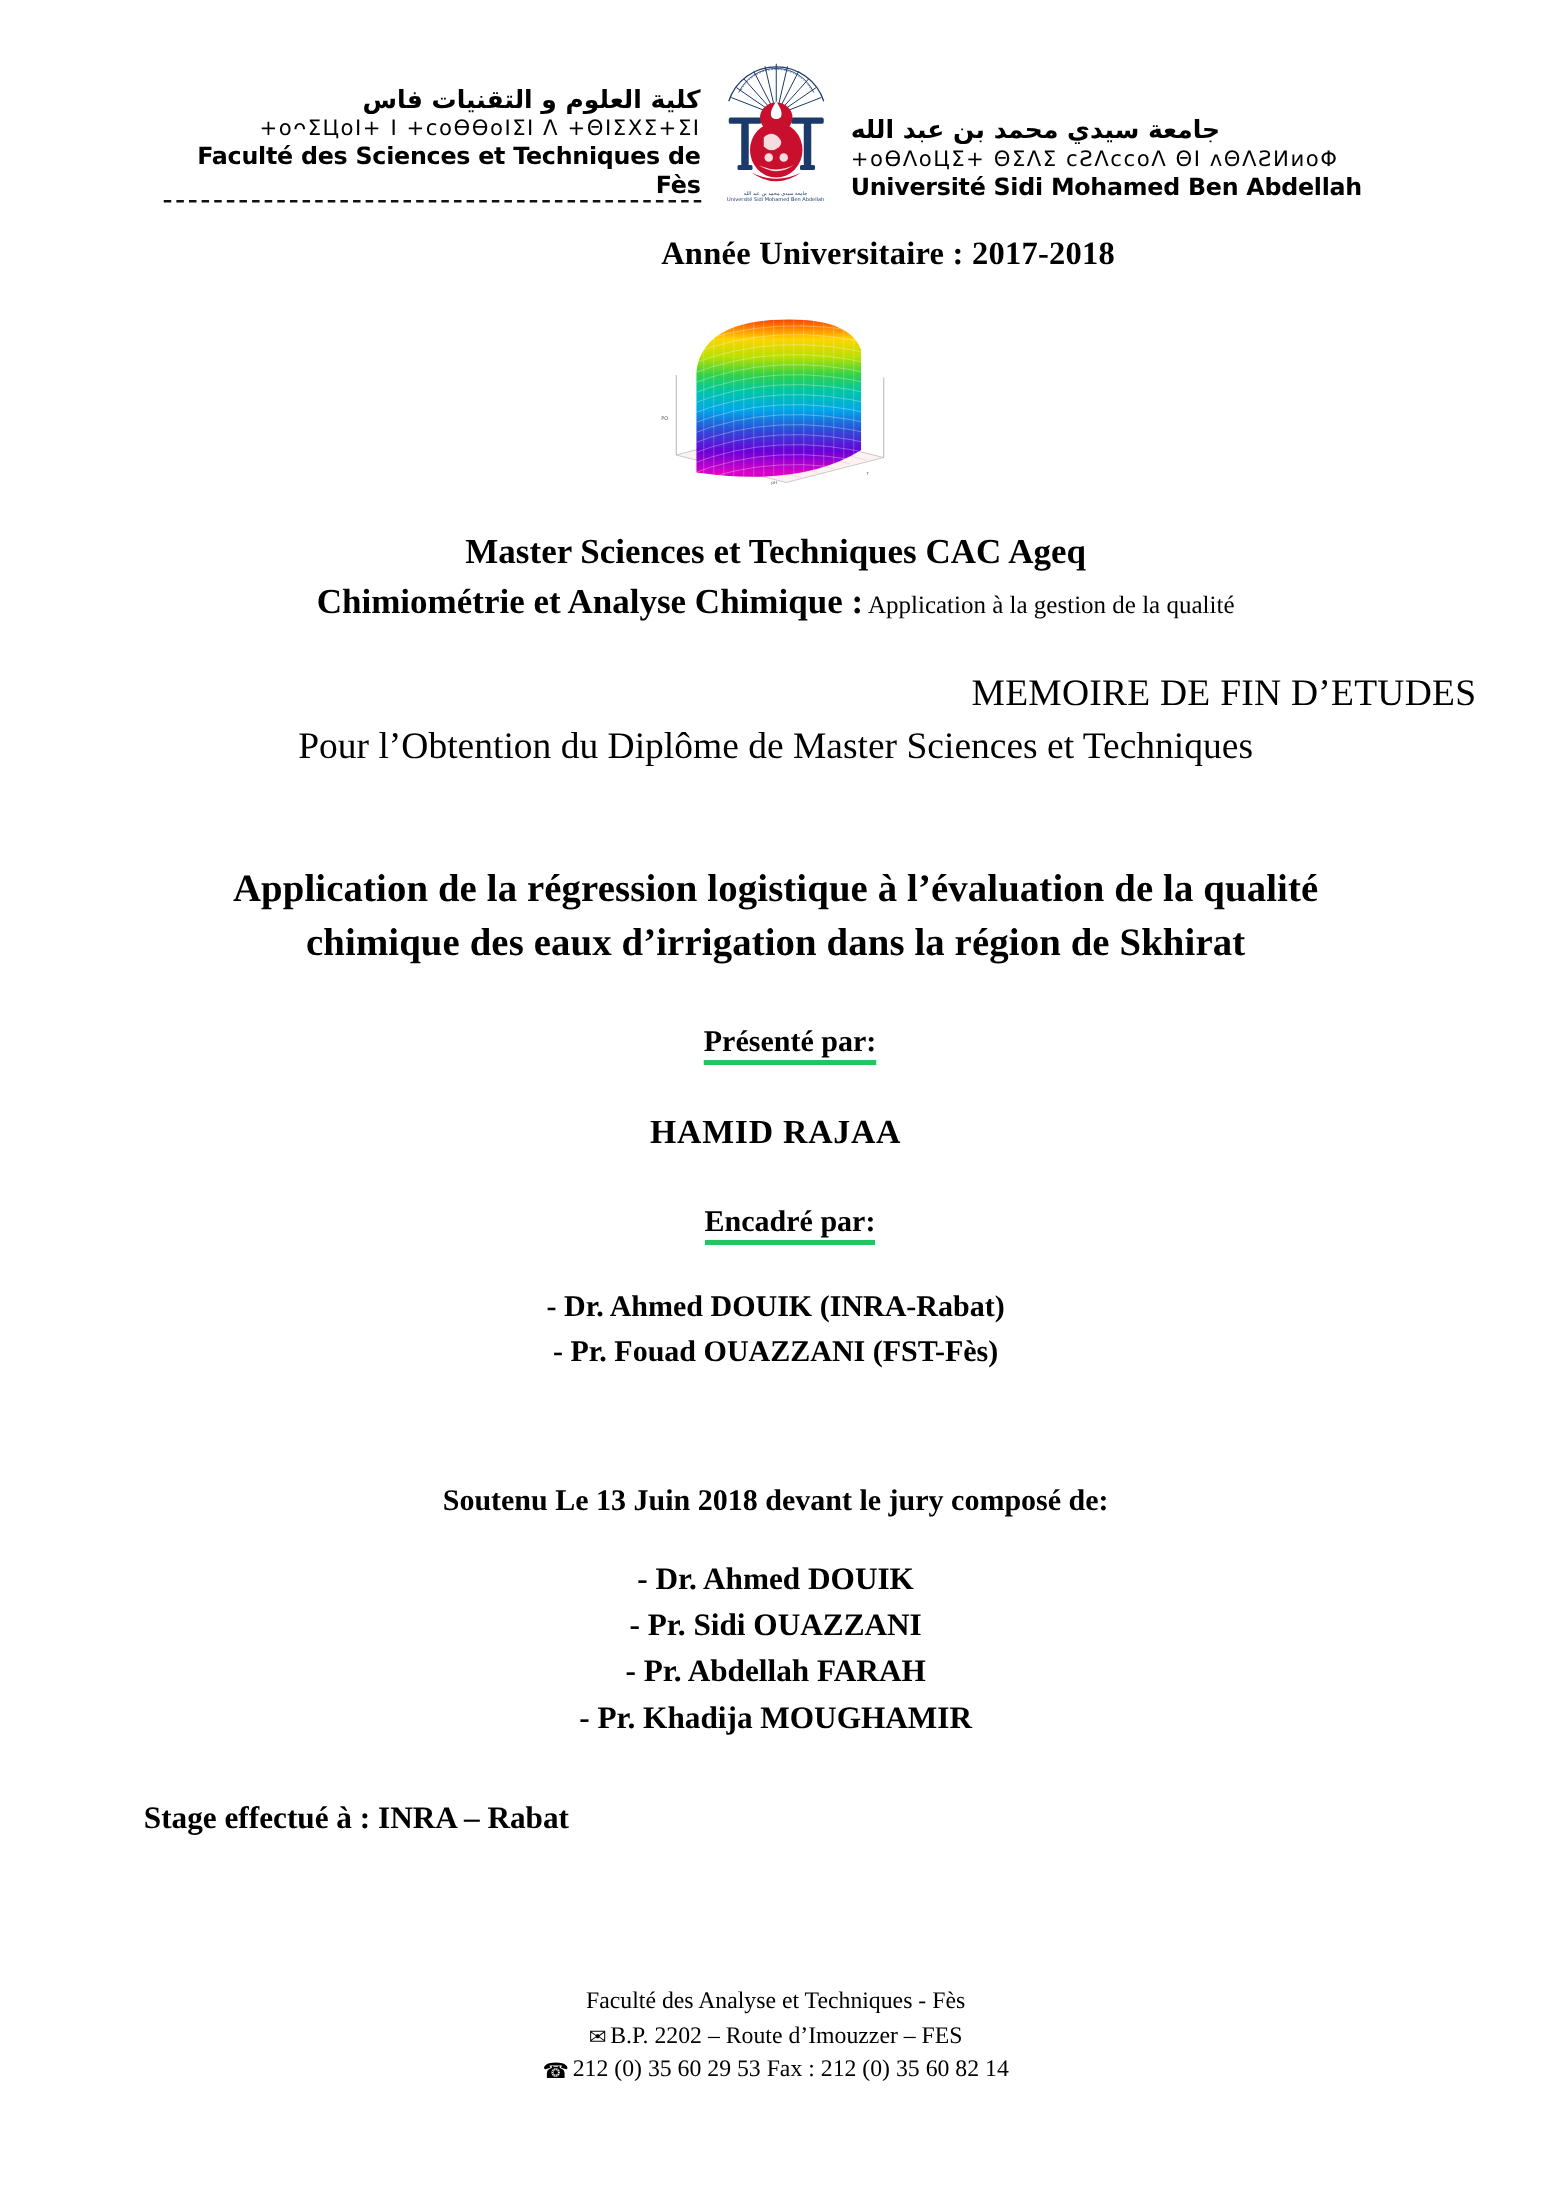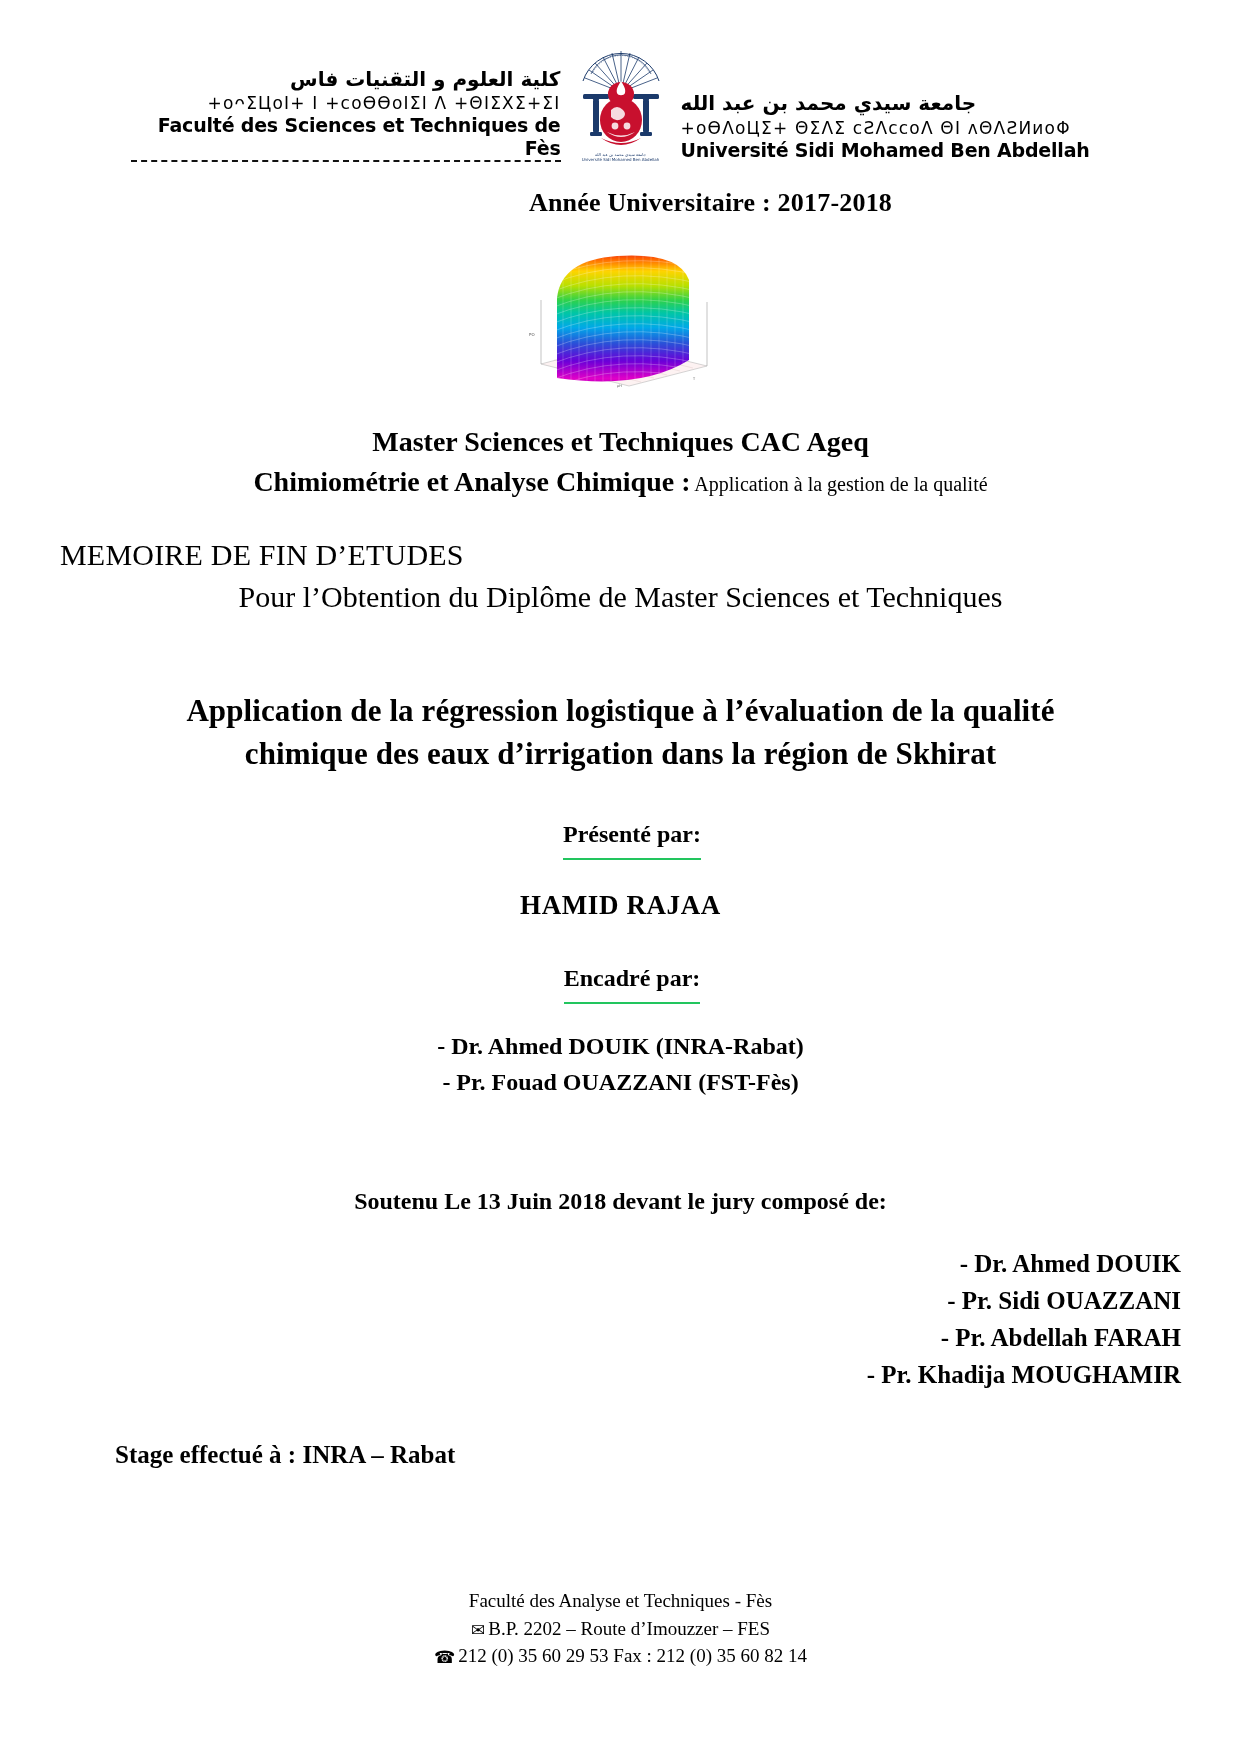--- a/index.html
+++ b/index.html
@@ -122,21 +122,21 @@
     font-size: 28px;
     font-weight: bold;
     line-height: 1.3;
     margin-top: 4px;
   }
   .chimio-line .sub {
     font-size: 20px;
     font-weight: normal;
   }
   .memoire {
-    text-align: left;
+    text-align: right;
     font-size: 30px;
     font-weight: normal;
     margin-top: 34px;
     line-height: 1.35;
     letter-spacing: 0.2px;
   }
   .memoire-2 {
     text-align: center;
     font-size: 30px;
     font-weight: normal;
@@ -154,22 +154,22 @@
     letter-spacing: 0.1px;
   }
 
   .presente {
     text-align: center;
     font-size: 24px;
     font-weight: bold;
     margin-top: 46px;
   }
   .presente span, .encadre span {
-    border-bottom: 2px solid #22c55e;
-    padding-bottom: 11px;
+    border-bottom: 4px solid #22c55e;
+    padding-bottom: 1px;
     margin-left: 23px;
   }
   .author {
     text-align: center;
     font-size: 27px;
     font-weight: bold;
     margin-top: 42px;
     letter-spacing: 0.6px;
   }
   .encadre {
@@ -185,21 +185,21 @@
     margin-top: 36px;
     line-height: 1.5;
   }
   .jury-head {
     text-align: center;
     font-size: 24px;
     font-weight: bold;
     margin-top: 88px;
   }
   .jury-list {
-    text-align: right;
+    text-align: center;
     font-size: 25px;
     font-weight: bold;
     margin-top: 30px;
     line-height: 1.48;
   }
   .jury-list .jrow { display: block; }
   .stage {
     font-size: 25px;
     font-weight: bold;
     margin-top: 48px;

